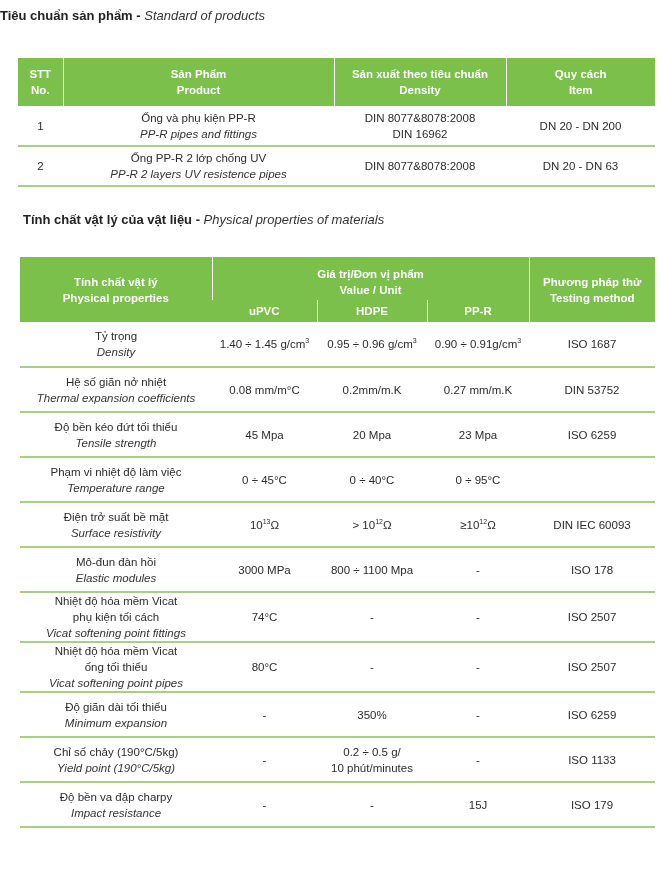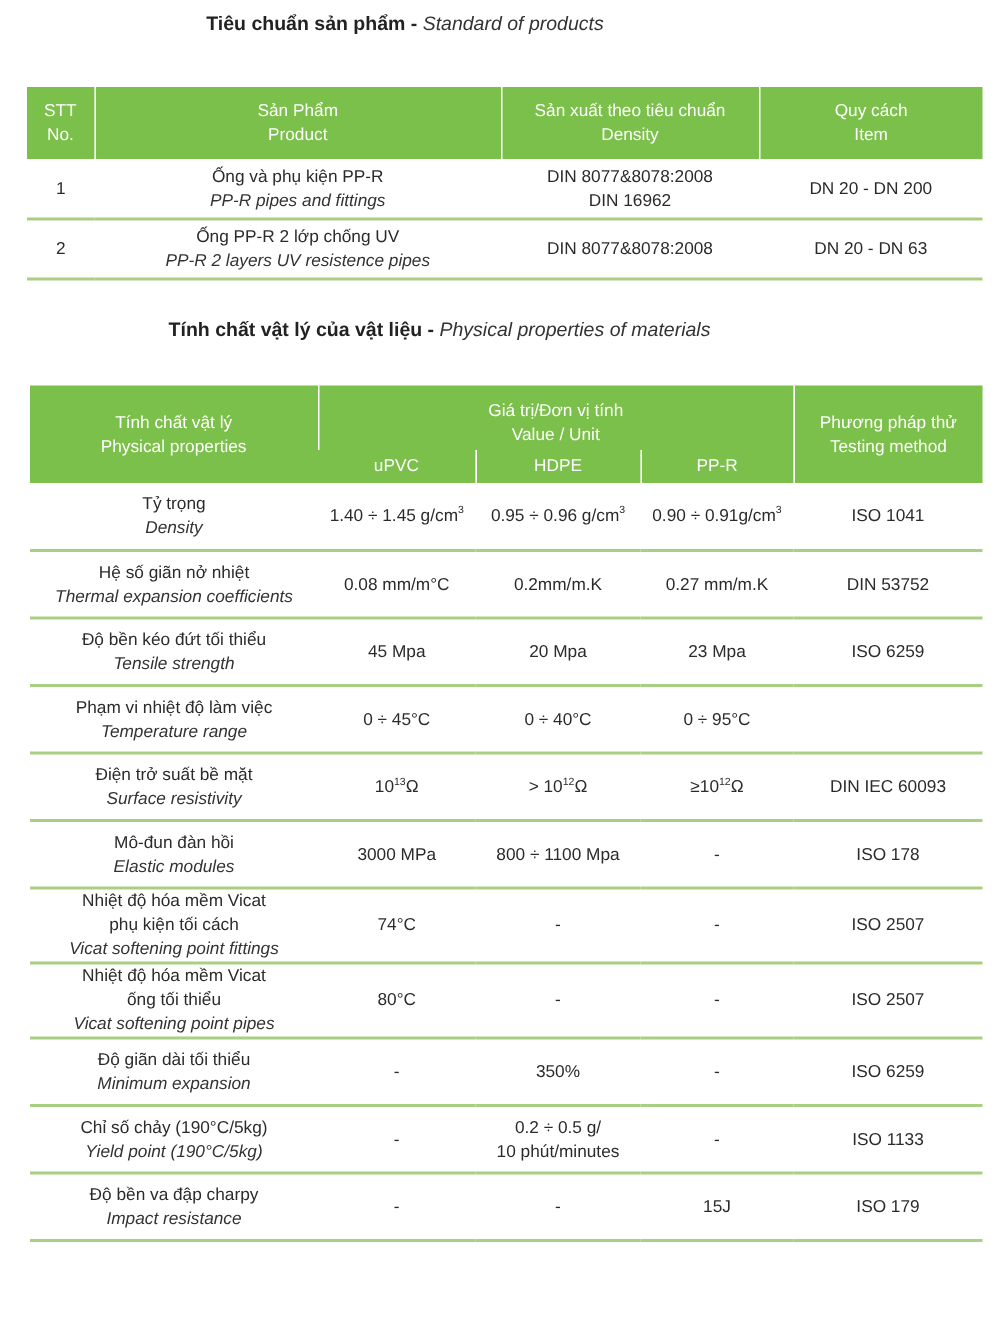--- a/index.html
+++ b/index.html
@@ -1,25 +1,25 @@
 <!DOCTYPE html>
 <html><head>
 <meta charset="utf-8">
 <style>
   html, body { margin:0; padding:0; background:#ffffff; }
   body { width:663px; height:893px; position:relative; overflow:hidden;
          font-family:"Liberation Sans", sans-serif; color:#2b2b2b; }
-  .title { position:absolute; left:0; width:540px; text-align:center; font-size:13px; color:#222; }
+  .title { position:absolute; left:0; width:540px; font-size:13px; color:#222; }
   .title b { font-weight:bold; }
   .title i { font-style:italic; color:#333; }
   .t1 { top:8px; }
   .t2 { top:212px;margin-left:23px; }
 
   table { border-collapse:collapse; position:absolute; table-layout:fixed; font-size:11.5px; }
-  th { background:#7bc04a; color:#fff; font-weight:normal; text-align:center; vertical-align:middle;
+  th { background:#7bc04a; color:#fff; font-weight:bold; text-align:center; vertical-align:middle;
        line-height:16px; border-left:1px solid #ffffff; padding:0; }
   th:first-child { border-left:none; }
   td { text-align:center; vertical-align:middle; line-height:16px; padding:0; color:#2b2b2b; }
   tbody tr { border-bottom:2px solid #a9cf83; }
   td i { font-style:italic; color:#333; }
   sup { font-size:7px; vertical-align:super; line-height:0; }
 
   #prod { left:18px; top:58px; width:637px; }
   #prod thead tr { height:48px; }
   #prod tbody tr { height:40px; }
@@ -77,36 +77,36 @@
   <colgroup>
       <col style="width:192px">
       <col style="width:105px">
       <col style="width:110px">
       <col style="width:102px">
       <col style="width:126px">
     </colgroup>
   <thead>
     <tr class="h1">
       <th rowspan="2"><span>Tính chất vật lý</span><br><span>Physical properties</span></th>
-      <th colspan="3" style="vertical-align:bottom;padding-bottom:2px"><span>Giá trị/Đơn vị tính</span><br><span>Value / Unit</span></th>
+      <th colspan="3" style="vertical-align:bottom;padding-bottom:2px"><span>Giá trị/Đơn vị phẩm</span><br><span>Value / Unit</span></th>
       <th rowspan="2"><span>Phương pháp thử</span><br><span>Testing method</span></th>
     </tr>
     <tr class="h2 sub">
       <th style="border-left:none">uPVC</th>
       <th>HDPE</th>
       <th>PP-R</th>
     </tr>
   </thead>
   <tbody>
     <tr>
       <td><span>Tỷ trọng</span><br><i>Density</i></td>
       <td><span>1.40 ÷ 1.45 g/cm</span><sup>3</sup></td>
       <td><span>0.95 ÷ 0.96 g/cm</span><sup>3</sup></td>
       <td><span>0.90 ÷ 0.91g/cm</span><sup>3</sup></td>
-      <td>ISO 1041</td>
+      <td>ISO 1687</td>
     </tr>
     <tr>
       <td><span>Hệ số giãn nở nhiệt</span><br><i>Thermal expansion coefficients</i></td>
       <td>0.08 mm/m°C</td>
       <td>0.2mm/m.K</td>
       <td>0.27 mm/m.K</td>
       <td>DIN 53752</td>
     </tr>
     <tr>
       <td><span>Độ bền kéo đứt tối thiểu</span><br><i>Tensile strength</i></td>

